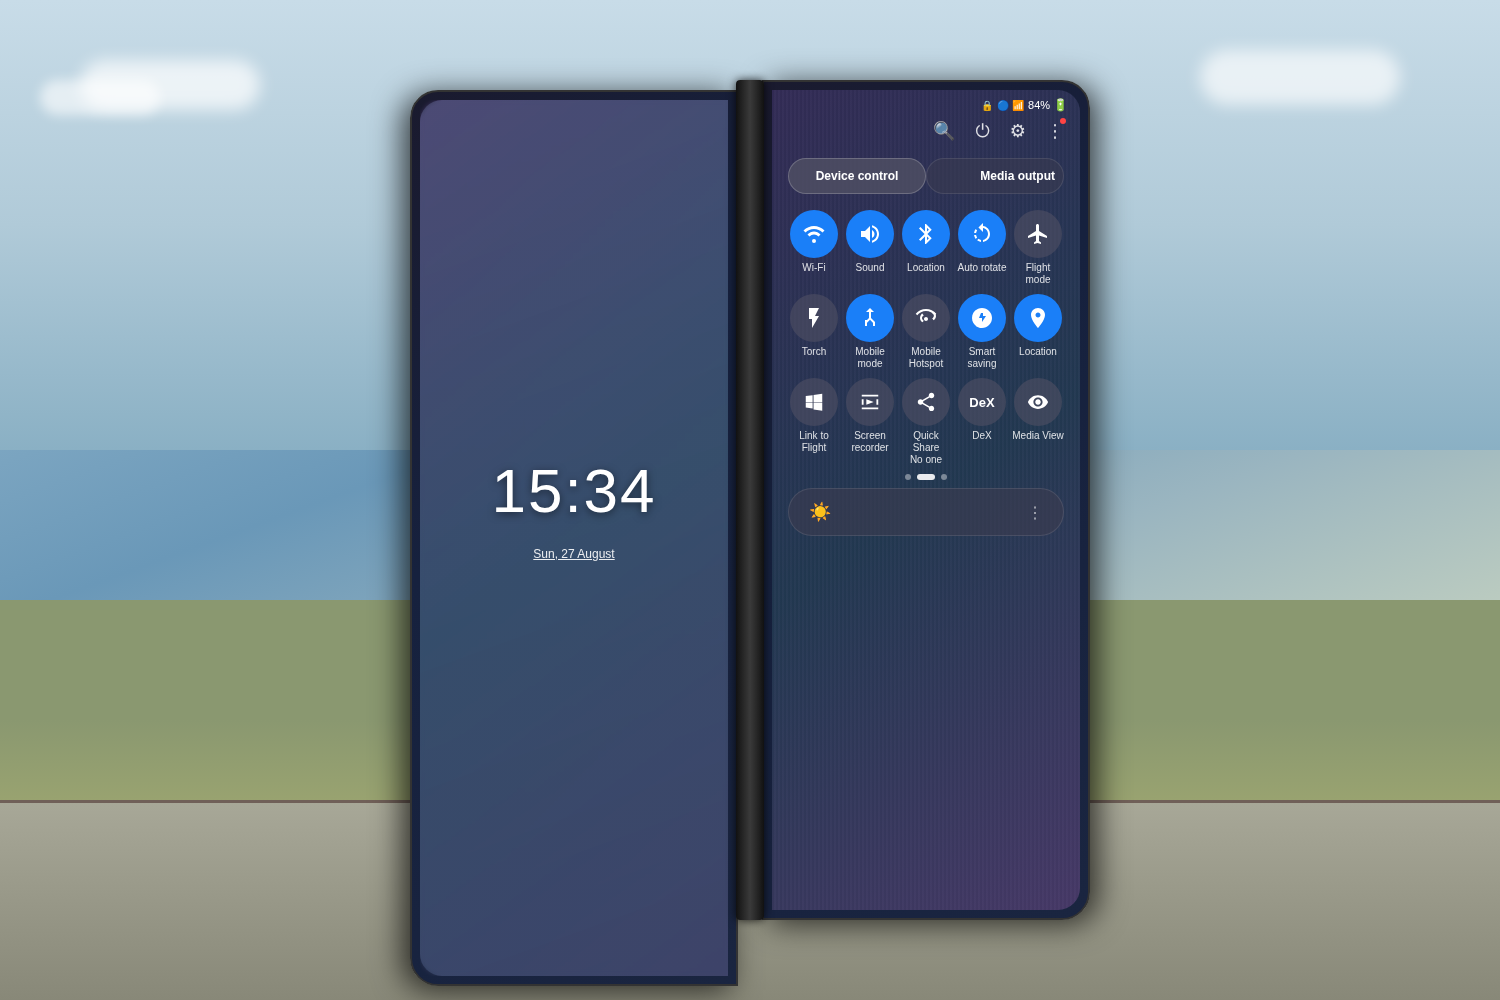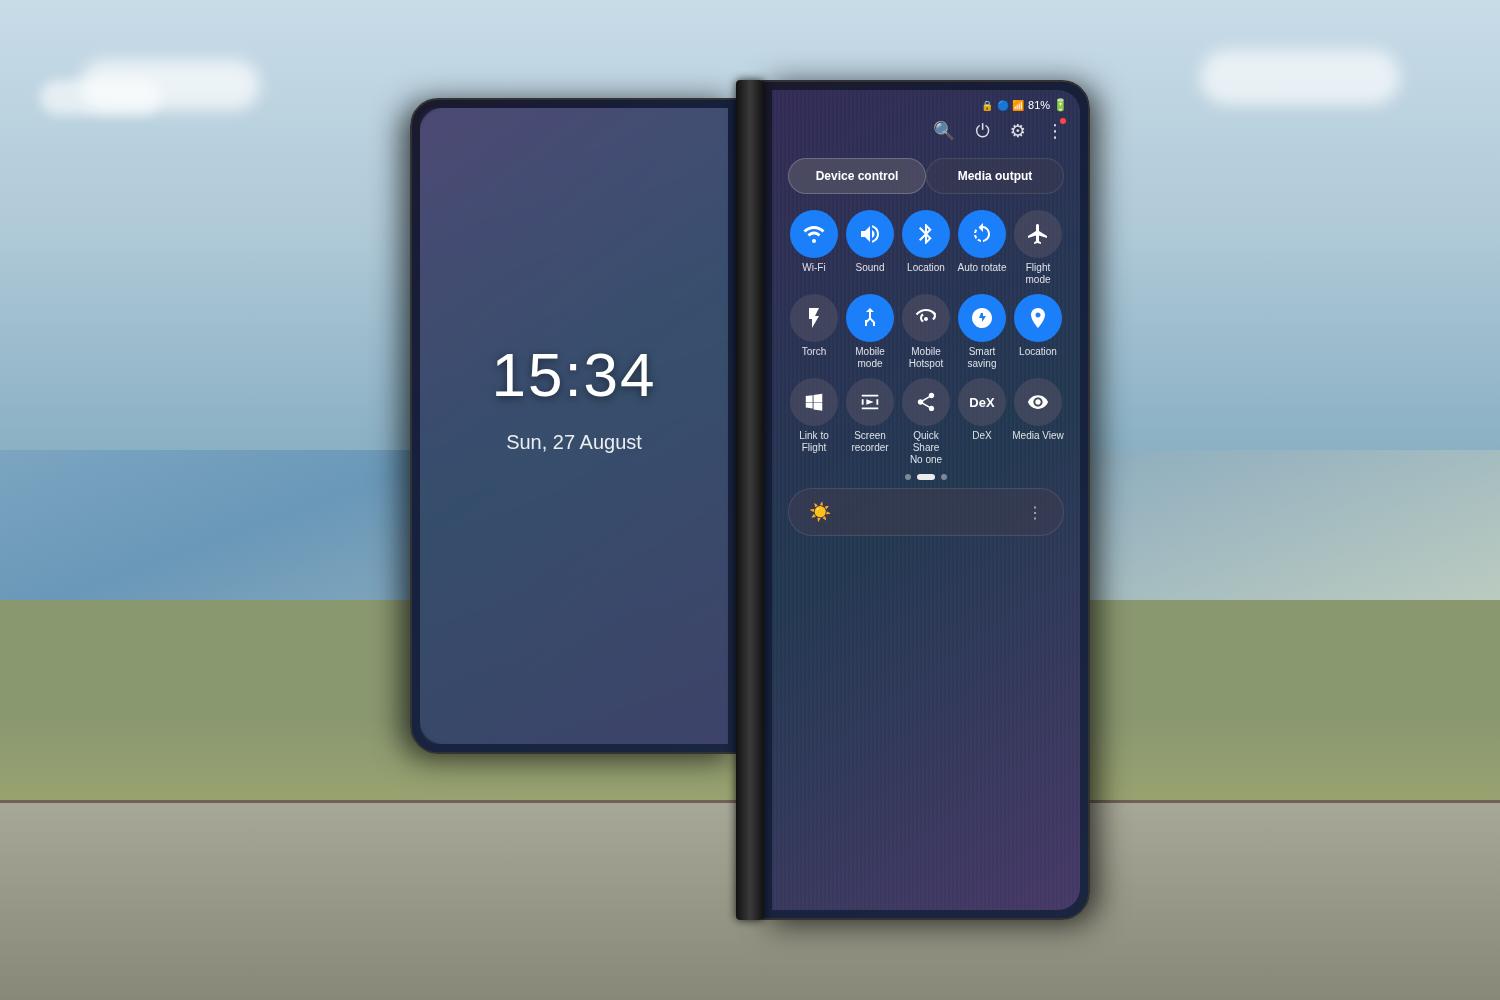--- a/index.html
+++ b/index.html
@@ -41,23 +41,23 @@
       position: relative;
       width: 680px;
       height: 860px;
       z-index: 10;
     }
 
     
     .phone-left {
       position: absolute;
       left: 0;
-      top: 28px;
+      top: 20px;
       width: 328px;
-      height: 656px;
+      height: 896px;
       background: linear-gradient(135deg, #1a1a2e 0%, #16213e 40%, #1a2540 100%);
       border-radius: 28px 0 0 28px;
       border: 2px solid #333;
       overflow: hidden;
       box-shadow: -8px 4px 30px rgba(0,0,0,0.7);
       padding-left: 6px;
     }
 
     .phone-left-screen {
       position: absolute;
@@ -87,24 +87,25 @@
     }
 
     .time-text {
       font-size: 62px;
       font-weight: 200;
       letter-spacing: 2px;
       text-shadow: 0 2px 8px rgba(0,0,0,0.5);
     }
 
     .date-text {
-      font-size: 20px;
+      font-size: 12px;
       font-weight: 300;
       opacity: 0.9;
       margin-top: 21px;
+      text-decoration: underline;
     }
 
     
     .phone-hinge {
       position: absolute;
       left: 326px;
       top: 10px;
       width: 28px;
       height: 840px;
       background: linear-gradient(90deg, #111 0%, #2a2a2a 30%, #3a3a3a 50%, #2a2a2a 70%, #111 100%);
@@ -225,20 +226,21 @@
     }
 
     .control-tab.active {
       background: rgba(80,80,100,0.8);
       border: 1px solid rgba(255,255,255,0.2);
     }
 
     .control-tab.inactive {
       background: rgba(60,60,80,0.5);
       border: 1px solid rgba(255,255,255,0.1);
+      text-align: right;
     }
 
     
     .toggle-grid {
       display: grid;
       grid-template-columns: repeat(5, 1fr);
       gap: 8px 4px;
       margin-bottom: 8px;
     }
 
@@ -441,21 +443,21 @@
     <div class="side-button-right"></div>
     <div class="side-button-right-2"></div>
     <div class="phone-right-screen">
       <div class="right-screen-overlay"></div>
 
       <div class="status-bar">
         <div class="status-icons">
           <span style="font-size:10px;">🔒</span>
           <span style="font-size:10px;">🔵</span>
           <span style="font-size:10px;">📶</span>
-          <span style="font-size:11px; color:white;">81%</span>
+          <span style="font-size:11px; color:white;">84%</span>
           <span style="font-size:12px;">🔋</span>
         </div>
       </div>
 
       <div class="header-icons">
         <span class="header-icon">🔍</span>
         <span class="header-icon">⏻</span>
         <span class="header-icon">⚙</span>
         <span class="header-icon notification-dot">⋮</span>
       </div>

